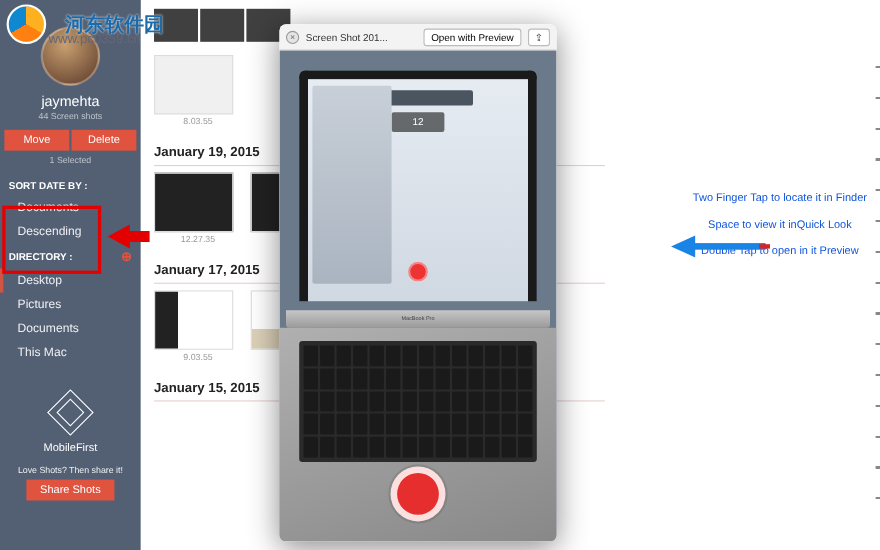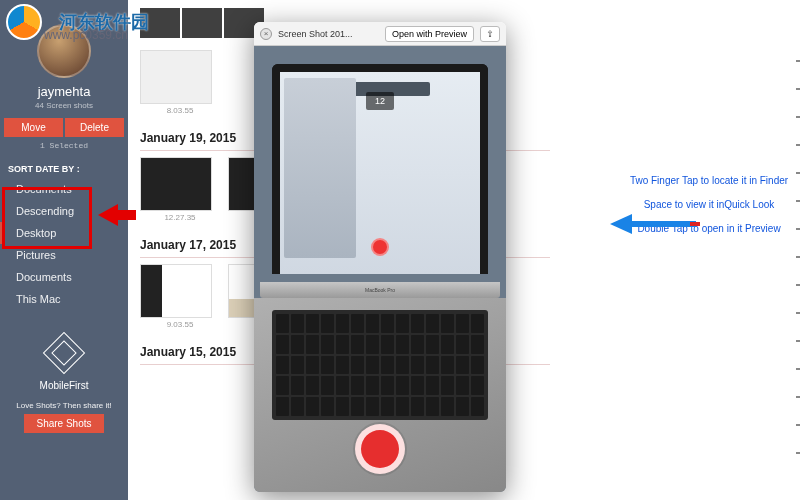--- a/index.html
+++ b/index.html
@@ -7,21 +7,21 @@
 
 .titlebar { position: absolute; top: 0; left: 0; width: 128px; height: 18px; background: #4a5568; display: flex; align-items: center; padding-left: 6px; gap: 4px; }
 .tb-dot { width: 8px; height: 8px; border-radius: 50%; background: #888; }
 
 .sidebar { position: absolute; left: 0; top: 0; width: 128px; height: 500px; background: #536074; color: #fff; padding-top: 24px; text-align: center; }
 .avatar { width: 54px; height: 54px; border-radius: 50%; background: radial-gradient(circle at 40% 30%, #c8a070, #5a3828); margin: 0 auto 6px; border: 2px solid rgba(255,255,255,.3); }
 .uname { font-size: 13px; font-weight: 400; }
 .ucount { font-size: 8px; opacity: .6; margin: 2px 0 8px; }
 .btnrow { display: flex; gap: 2px; justify-content: center; padding: 0 4px; }
 .redbtn { background: #e0533f; color: #fff; font-size: 10px; padding: 4px 0; flex: 1; border: none; cursor: pointer; }
-.sel { font-size: 8px; opacity: .6; margin: 4px 4px 10px; font-family: Liberation Mono, monospace; }
+.sel { font-size: 8px; opacity: .6; margin: 4px 4px 10px; }
 .shead { font-size: 9px; text-align: left; padding: 4px 8px; font-weight: bold; display: flex; justify-content: space-between; align-items: center; }
 .slist { text-align: left; }
 .sitem { font-size: 11px; padding: 5px 10px 5px 16px; cursor: pointer; opacity: .9; }
 .sitem.redln { border-left: 3px solid #e0533f; padding-left: 13px; }
 .addicn { color: #e0533f; font-size: 12px; }
 .logo-area { margin-top: 28px; }
 .mf-diamond { width: 30px; height: 30px; border: 1px solid #fff; transform: rotate(45deg); margin: 0 auto; position: relative; }
 .mf-diamond::before { content: ''; position: absolute; inset: 5px; border: 1px solid #fff; }
 .logotxt { font-size: 10px; margin-top: 12px; }
 .lovetxt { font-size: 8px; margin-top: 10px; opacity: .9; }
@@ -47,21 +47,21 @@
 .ql-img { width: 100%; height: calc(100% - 24px); background: #6b7a8a; position: relative; }
 .mb-screen { position: absolute; top: 18px; left: 18px; right: 18px; height: 210px; background: linear-gradient(#e6ecf2, #d0d8e2); border: 8px solid #1a1a1a; border-bottom: none; border-radius: 6px 6px 0 0; }
 .mb-screen::after { content: ''; position: absolute; top: 6px; left: 4px; width: 72px; height: 180px; background: linear-gradient(#c8cfd8, #aab4c0); border-radius: 2px; }
 .mb-topbar { position: absolute; top: 10px; left: 25%; width: 50%; height: 14px; background: #4a5560; border-radius: 2px; }
 .mb-rec1 { position: absolute; bottom: 18px; left: 50%; transform: translateX(-50%); width: 18px; height: 18px; border-radius: 50%; background: #e33; border: 2px solid rgba(255,255,255,.4); }
 .mb-hinge { position: absolute; top: 236px; left: 6px; right: 6px; height: 16px; background: linear-gradient(#c6c6c6, #9a9a9a); border-radius: 0 0 3px 3px; display: flex; align-items: center; justify-content: center; font-size: 5px; color: #444; }
 .mb-kb { position: absolute; top: 252px; left: 0; right: 0; bottom: 0; background: linear-gradient(160deg, #b0b0b0, #888); }
 .kb-grid { position: absolute; top: 12px; left: 18px; right: 18px; height: 110px; background: #2a2a2a; display: grid; grid-template-columns: repeat(14, 1fr); grid-template-rows: repeat(5, 1fr); gap: 2px; padding: 4px; border-radius: 3px; }
 .kb-grid > div { background: #1a1a1a; border-radius: 1px; }
 .mb-rec2 { position: absolute; bottom: 18px; left: 50%; transform: translateX(-50%); width: 50px; height: 50px; border-radius: 50%; background: #e62e2e; border: 6px solid rgba(255,255,255,.85); box-shadow: 0 0 0 2px rgba(0,0,0,.1); }
-.mb-count { position: absolute; top: 20px; left: 50%; transform: translateX(-50%); width: 28px; height: 18px; background: rgba(0,0,0,.55); color: #fff; font-size: 9px; display: flex; align-items: center; justify-content: center; border-radius: 2px; }
+.mb-count { position: absolute; top: 30px; left: 50%; transform: translateX(-50%); width: 48px; height: 18px; background: rgba(0,0,0,.55); color: #fff; font-size: 9px; display: flex; align-items: center; justify-content: center; border-radius: 2px; }
 
 .tips { position: absolute; right: 6px; top: 174px; width: 170px; font-size: 10px; font-weight: normal; color: #1155dd; text-align: center; line-height: 1.4; }
 .tips p { margin-bottom: 10px; }
 .arrow { position: absolute; right: 168px; top: 214px; width: 0; height: 0; border-top: 10px solid transparent; border-bottom: 10px solid transparent; border-right: 22px solid #1983e6; }
 .arrow::after { content: ''; position: absolute; left: 20px; top: -3px; width: 66px; height: 6px; background: #1983e6; }
 .arrow-dot { position: absolute; right: 100px; top: 222px; width: 10px; height: 4px; background: #d22; }
 
 .redbox { position: absolute; left: 2px; top: 187px; width: 90px; height: 62px; border: 3px solid #e30000; pointer-events: none; z-index: 5; }
 .redarrow { position: absolute; left: 98px; top: 204px; width: 0; height: 0; border-top: 11px solid transparent; border-bottom: 11px solid transparent; border-right: 20px solid #e30000; z-index: 5; }
 .redarrow::after { content: ''; position: absolute; left: 18px; top: -5px; width: 20px; height: 10px; background: #e30000; }
@@ -98,20 +98,24 @@
   <div class="sel">1 Selected</div>
 
   <div class="shead">
       <span>SORT DATE BY :</span>
     </div>
   <div class="slist">
     <div class="sitem">Documents</div>
     <div class="sitem">Descending</div>
   </div>
 
+  <div class="shead">
+    <span>DIRECTORY :</span>
+    <span class="addicn">⊕</span>
+  </div>
   <div class="slist">
     <div class="sitem redln">Desktop</div>
     <div class="sitem">Pictures</div>
     <div class="sitem">Documents</div>
     <div class="sitem">This Mac</div>
   </div>
 
   <div class="logo-area">
     <div class="mf-diamond"></div>
     <div class="logotxt">MobileFirst</div>

